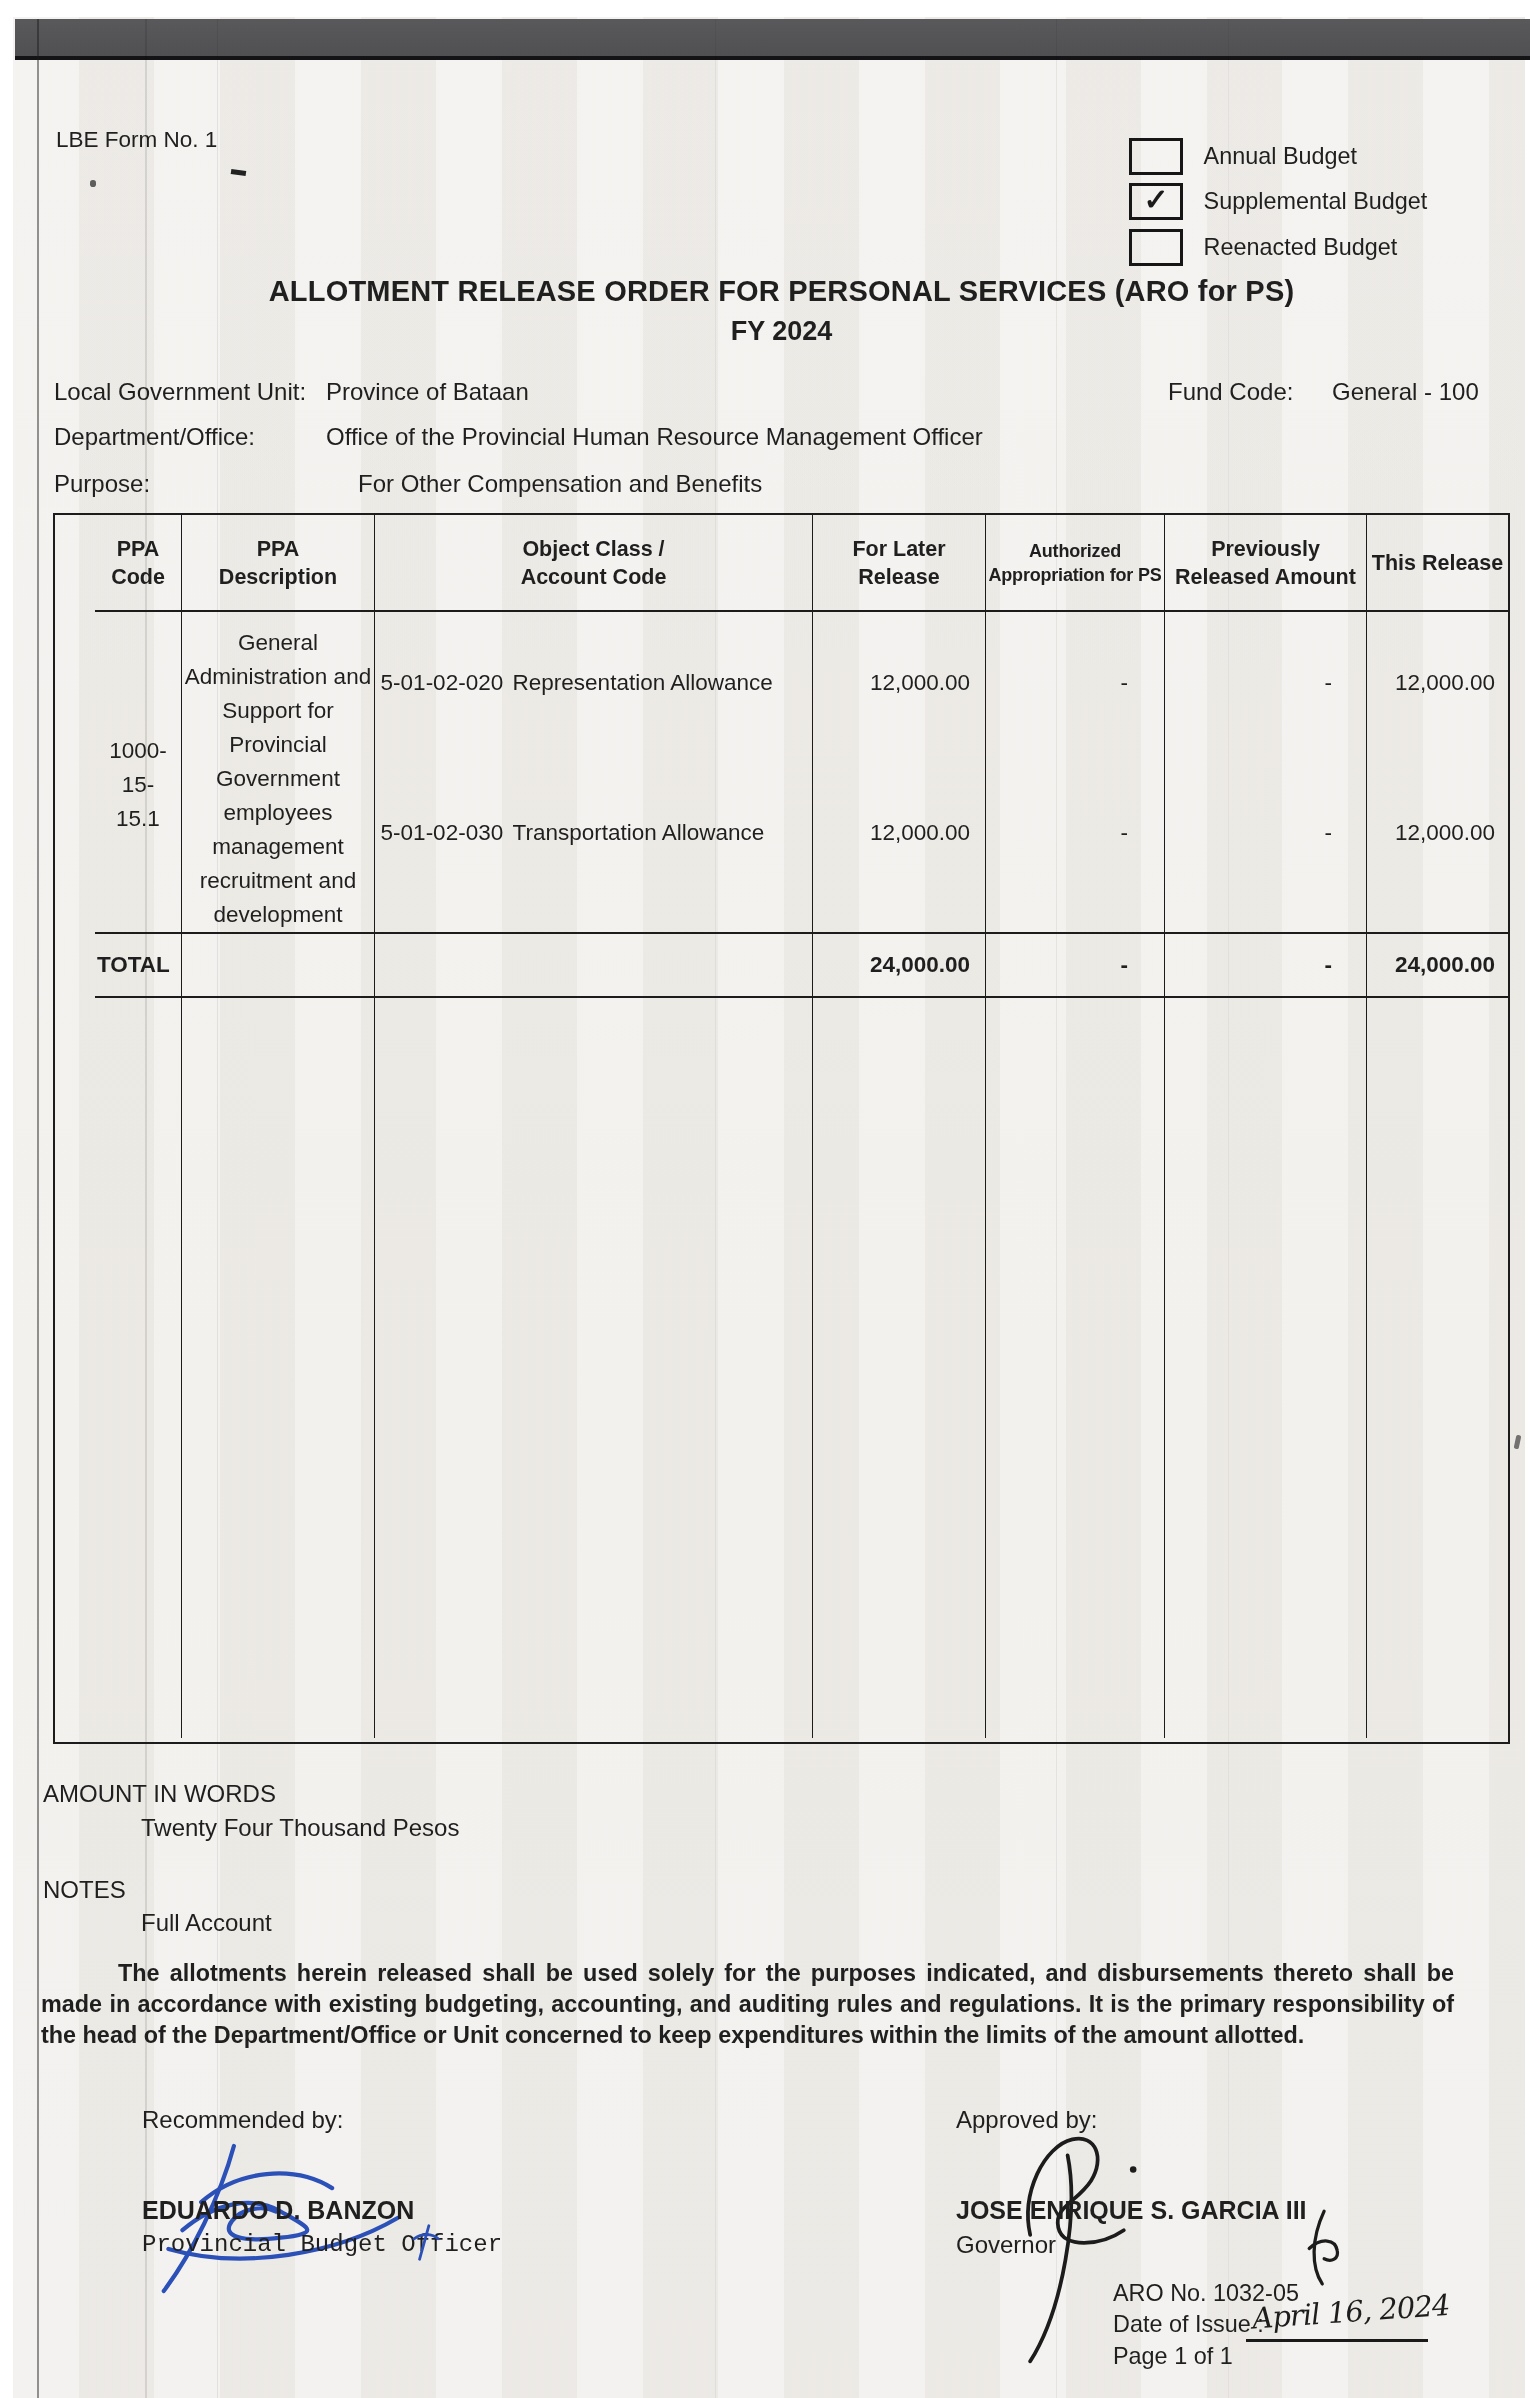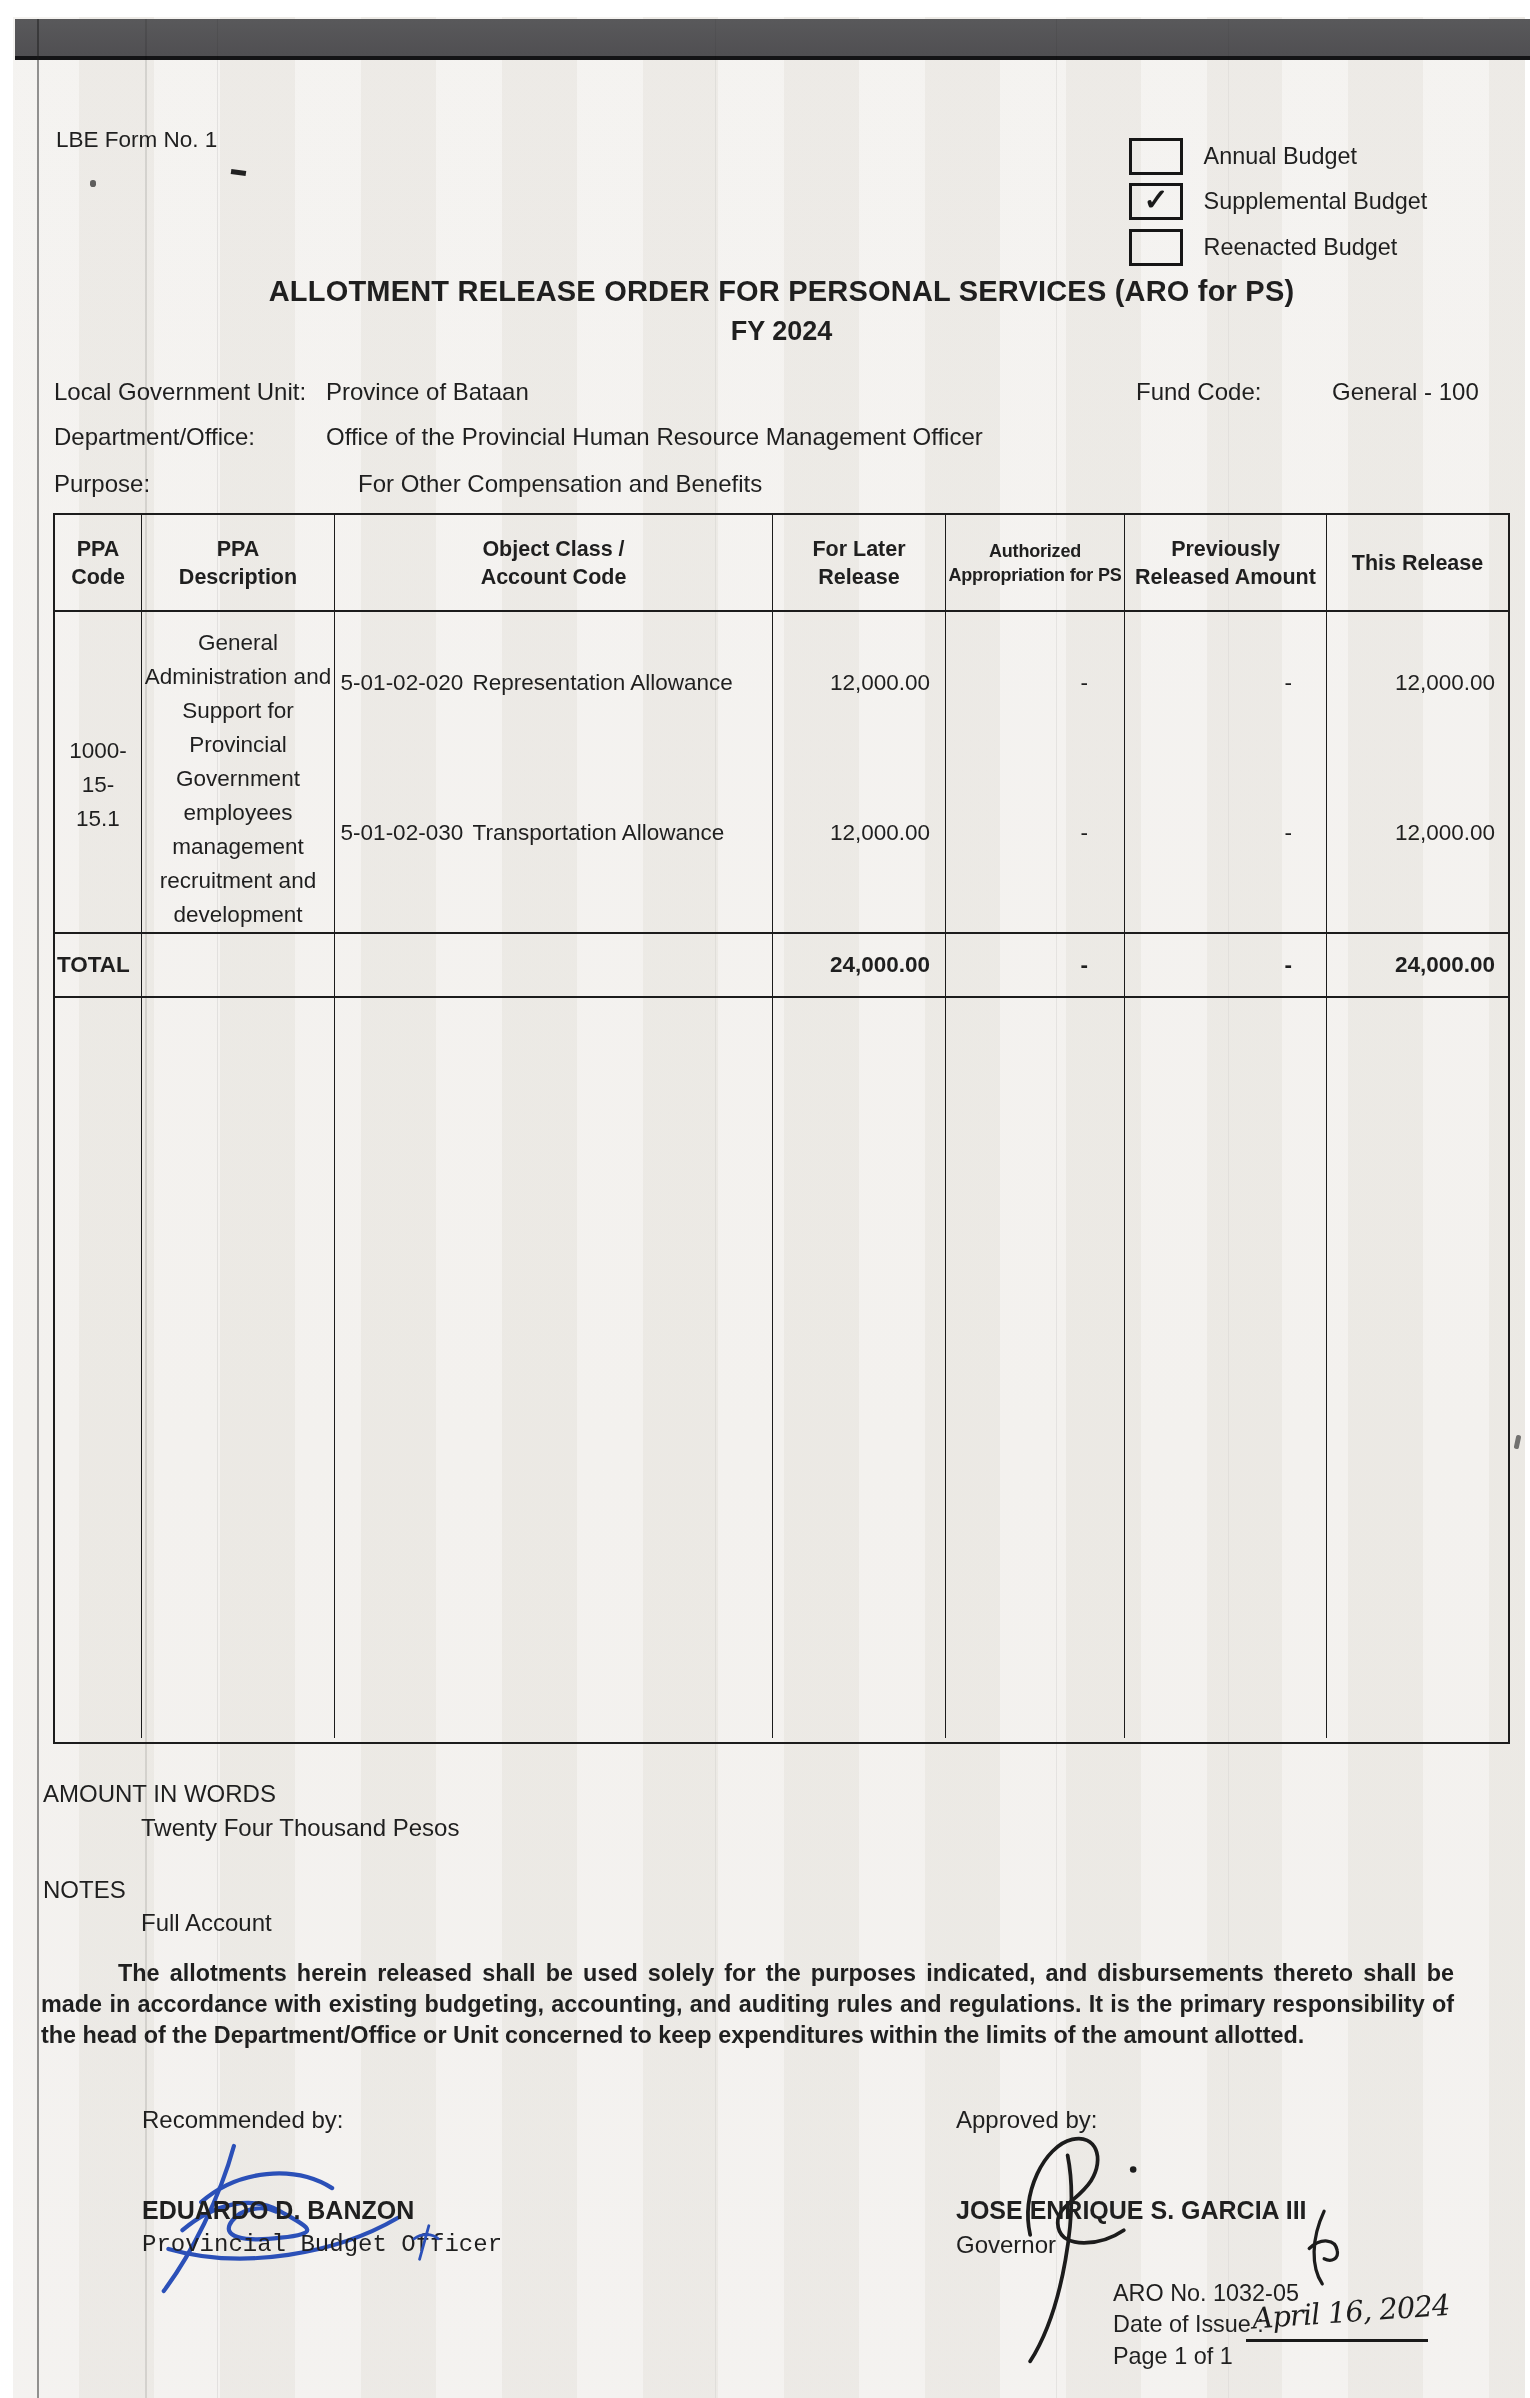--- a/index.html
+++ b/index.html
@@ -46,29 +46,29 @@
   }
   .cbx-mark { font-size:30px; font-weight:bold; color:#1a1a1a; transform:translateY(-1.9px); }
   .cbx-label { font-size:23.4px; }
 
   .doc-title { left:53px; top:275px; width:1457px; text-align:center; font-size:29px; font-weight:bold; letter-spacing:0.2px; }
   .doc-fy    { left:53px; top:316px; width:1457px; text-align:center; font-size:27px; font-weight:bold; }
 
   .fld { font-size:24px; }
   .lgu-l  { left:54px;  top:378px; }
   .lgu-v  { left:326px; top:378px; }
-  .fund-l { left:1136px; top:378px; }
+  .fund-l { left:1168px; top:378px; }
   .fund-v { left:1332px; top:378px; }
   .dep-l  { left:54px;  top:423px; }
   .dep-v  { left:326px; top:423px; }
   .pur-l  { left:54px;  top:470px; }
   .pur-v  { left:326px; top:470px;margin-left:32px; }
 
   
-  .tbl { position:absolute; left:53px; top:513px; width:1457px; height:1231px; border:2.8px solid #1c1c1c; }
+  .tbl { position:absolute; left:53px; top:513px; width:1457px; height:1231px; border:2.8px solid #1c1c1c;padding-left:40px; }
   .trow { display:grid; grid-template-columns:87px 193px 438px 173px 179px 202px 1fr; }
   .cell { border-right:1.9px solid #1c1c1c; position:relative; }
   .cell:last-child { border-right:none; }
   .thead  { height:97px; border-bottom:2.8px solid #1c1c1c; }
   .tbodyr { height:322px; border-bottom:2.8px solid #1c1c1c; }
   .ttotal { height:64px;  border-bottom:2.8px solid #1c1c1c; }
   .tempty { height:740px; }
   .thead .cell { display:flex; flex-direction:column; align-items:center; justify-content:center; text-align:center; font-weight:bold; font-size:21.5px; line-height:28px; }
   .thead .cell.small { font-size:18px; line-height:24px; letter-spacing:-0.2px; }
   .ppa-code-cell { padding-top:122px; text-align:center; font-size:22.5px; line-height:34px; }

